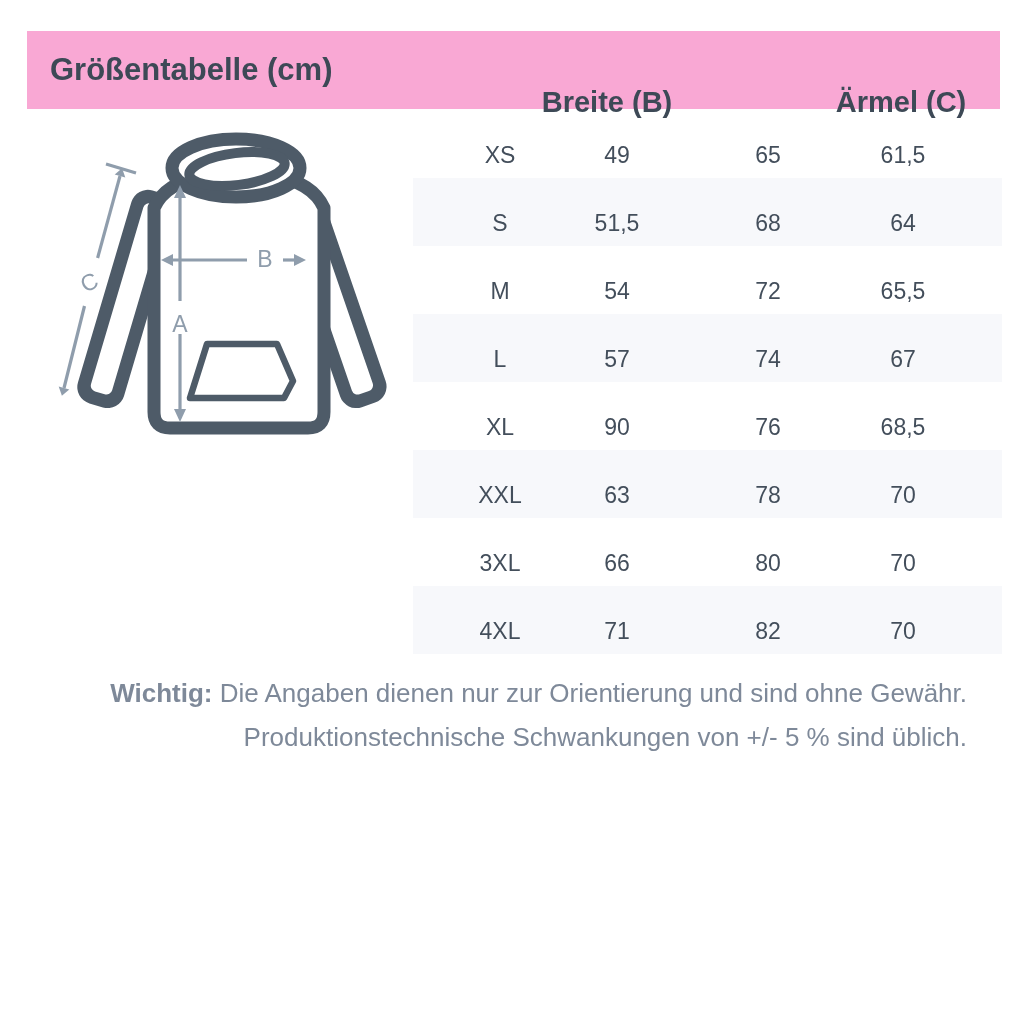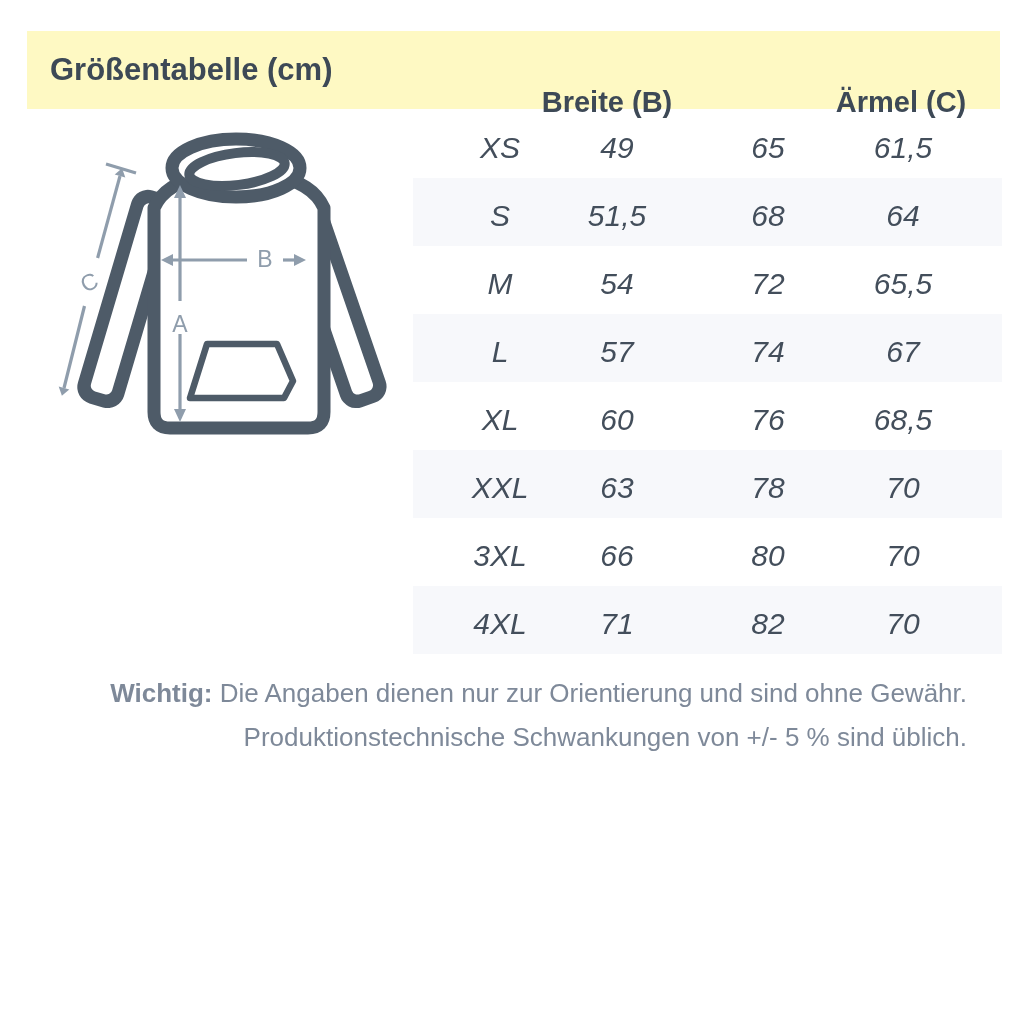--- a/index.html
+++ b/index.html
@@ -3,42 +3,42 @@
 <meta charset="utf-8">
 <style>
   html,body{margin:0;padding:0;}
   body{
     width:1024px;height:1024px;position:relative;background:#ffffff;
     font-family:"Liberation Sans", sans-serif;overflow:hidden;
   }
   
   .header-band{
     position:absolute;left:27px;top:31px;width:973px;height:78px;
-    background:#fef9c3;
+    background:#f9a8d4;
   }
   .page-title{
     position:absolute;left:23px;top:0;height:78px;line-height:78px;
     font-size:31px;font-weight:700;color:#3d4956;white-space:nowrap;
   }
   .col-header{
     position:absolute;top:0;height:78px;line-height:78px;
     transform:translateX(-50%);
     font-size:29px;font-weight:700;color:#3d4956;white-space:nowrap;margin-top:32px;
   }
   .col-header.b{left:580px;}
   .col-header.a{left:733px;}
   .col-header.c{left:874px;}
   
   .rows{position:absolute;left:413px;top:110px;width:589px;}
   .row{position:relative;width:589px;height:68px;}
   .row.striped{background:#f7f8fb;}
   .cell{
-    position:absolute;top:4px;height:68px;line-height:68px;
+    position:absolute;top:11px;height:68px;line-height:68px;
     transform:translateX(-50%);
-    font-size:30px;font-weight:400;color:#434e5b;white-space:nowrap;font-style:italic;
+    font-size:23px;font-weight:400;color:#434e5b;white-space:nowrap;
   }
   .cell.size{left:87px;}
   .cell.b{left:204px;}
   .cell.a{left:355px;}
   .cell.c{left:490px;text-align:center;}
   
   .diagram{position:absolute;left:40px;top:118px;width:380px;height:330px;}
   
   .note{
     position:absolute;left:47px;top:671px;width:920px;
@@ -75,21 +75,21 @@
     <span class="cell c">65,5</span>
   </div>
   <div class="row striped">
     <span class="cell size">L</span>
     <span class="cell b">57</span>
     <span class="cell a">74</span>
     <span class="cell c">67</span>
   </div>
   <div class="row">
     <span class="cell size">XL</span>
-    <span class="cell b">60</span>
+    <span class="cell b">90</span>
     <span class="cell a">76</span>
     <span class="cell c">68,5</span>
   </div>
   <div class="row striped">
     <span class="cell size">XXL</span>
     <span class="cell b">63</span>
     <span class="cell a">78</span>
     <span class="cell c">70</span>
   </div>
   <div class="row">

